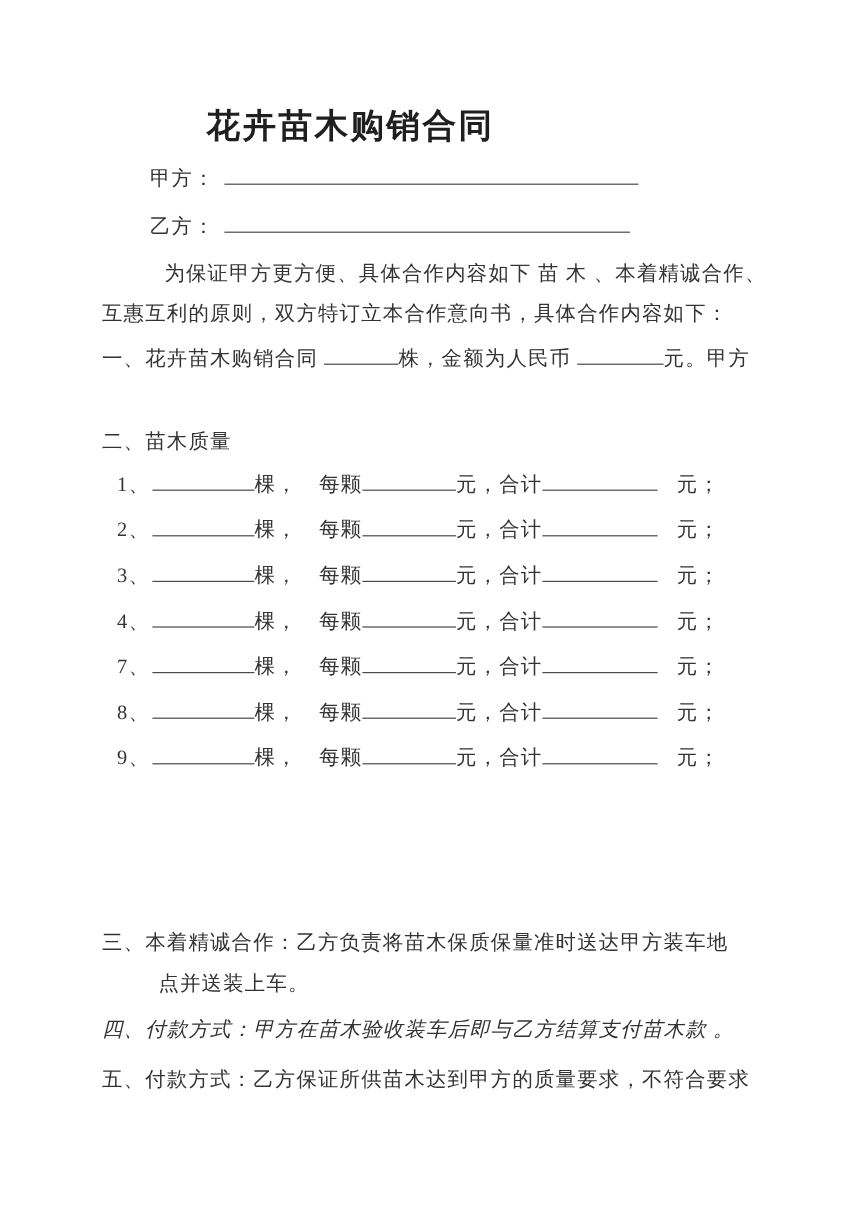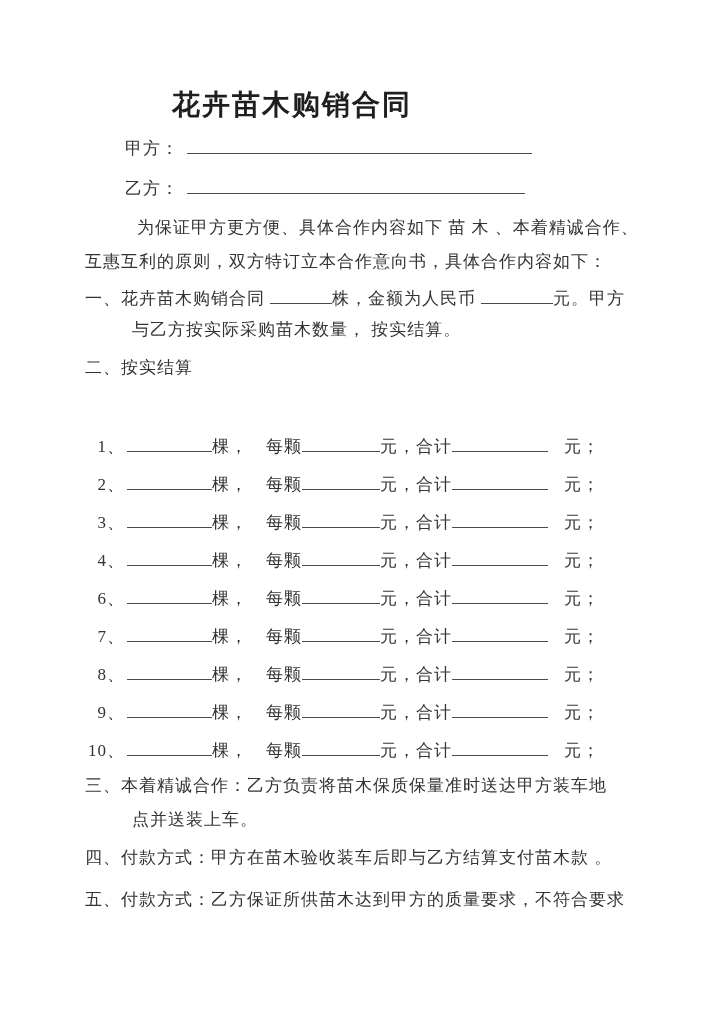--- a/index.html
+++ b/index.html
@@ -46,28 +46,27 @@
   .amount-blank { width: 72px; margin-left: 5px; }
   .top-party-a { top: 135px; text-align: center; }
   .top-party-b { top: 175px; text-align: right; }
   .top-intro1 { top: 217px; }
   .top-intro2 { top: 251px; }
   .top-c1l1 { top: 285px; }
   .top-c1l2 { top: 319px; }
   .top-c2 { top: 357px; }
   .top-c3l1 { top: 775px; }
   .top-c3l2 { top: 809px; }
-  .top-c4 { top: 847px; }
+  .top-c4 { top: 847px; font-style: italic; }
   .top-c5 { top: 889px; }
   .rows-wrap {
     position: absolute;
     top: 390px;
     left: 85px;
     width: 560px;
-    margin-top: 43px;
   }
   .purchase-row {
     height: 38px;
     font-size: 17px;
     letter-spacing: 1px;
     white-space: nowrap;
     line-height: 22px;
   }
   .row-num {
     display: inline-block;
@@ -94,36 +93,33 @@
   <div class="line party-line top-party-b">
     <span>乙方：</span><span class="blank party-blank-b"></span>
   </div>
 
   <div class="line indent-first top-intro1">为保证甲方更方便、具体合作内容如下 苗 木 、本着精诚合作、</div>
   <div class="line top-intro2">互惠互利的原则，双方特订立本合作意向书，具体合作内容如下：</div>
 
   <div class="line top-c1l1">
     <span>一、</span><span>花卉苗木购销合同</span><span class="blank qty-blank"></span><span>株，金额为人民币</span><span class="blank amount-blank"></span><span>元。甲方</span>
   </div>
-  <div class="line cont-indent top-c1l2">与乙方按实际采购苗木数量， 按实结算。</div>
 
   <div class="line top-c2">
-    <span>二、</span><span>按实结算</span>
+    <span>二、</span><span>苗木质量</span>
   </div>
 
   <div class="rows-wrap">
       <div class="purchase-row"><span class="row-num">1、</span><span class="blank row-blank1"></span><span>棵，</span><span class="row-each">每颗</span><span class="blank row-blank2"></span><span>元，合计</span><span class="blank row-blank3"></span><span class="row-yuan-end">元；</span></div>
       <div class="purchase-row"><span class="row-num">2、</span><span class="blank row-blank1"></span><span>棵，</span><span class="row-each">每颗</span><span class="blank row-blank2"></span><span>元，合计</span><span class="blank row-blank3"></span><span class="row-yuan-end">元；</span></div>
       <div class="purchase-row"><span class="row-num">3、</span><span class="blank row-blank1"></span><span>棵，</span><span class="row-each">每颗</span><span class="blank row-blank2"></span><span>元，合计</span><span class="blank row-blank3"></span><span class="row-yuan-end">元；</span></div>
       <div class="purchase-row"><span class="row-num">4、</span><span class="blank row-blank1"></span><span>棵，</span><span class="row-each">每颗</span><span class="blank row-blank2"></span><span>元，合计</span><span class="blank row-blank3"></span><span class="row-yuan-end">元；</span></div>
-      <div class="purchase-row"><span class="row-num">6、</span><span class="blank row-blank1"></span><span>棵，</span><span class="row-each">每颗</span><span class="blank row-blank2"></span><span>元，合计</span><span class="blank row-blank3"></span><span class="row-yuan-end">元；</span></div>
       <div class="purchase-row"><span class="row-num">7、</span><span class="blank row-blank1"></span><span>棵，</span><span class="row-each">每颗</span><span class="blank row-blank2"></span><span>元，合计</span><span class="blank row-blank3"></span><span class="row-yuan-end">元；</span></div>
       <div class="purchase-row"><span class="row-num">8、</span><span class="blank row-blank1"></span><span>棵，</span><span class="row-each">每颗</span><span class="blank row-blank2"></span><span>元，合计</span><span class="blank row-blank3"></span><span class="row-yuan-end">元；</span></div>
       <div class="purchase-row"><span class="row-num">9、</span><span class="blank row-blank1"></span><span>棵，</span><span class="row-each">每颗</span><span class="blank row-blank2"></span><span>元，合计</span><span class="blank row-blank3"></span><span class="row-yuan-end">元；</span></div>
-      <div class="purchase-row"><span class="row-num">10、</span><span class="blank row-blank1"></span><span>棵，</span><span class="row-each">每颗</span><span class="blank row-blank2"></span><span>元，合计</span><span class="blank row-blank3"></span><span class="row-yuan-end">元；</span></div>
     </div>
 
   <div class="line top-c3l1">
     <span>三、</span><span>本着精诚合作：乙方负责将苗木保质保量准时送达甲方装车地</span>
   </div>
   <div class="line cont-indent top-c3l2">点并送装上车。</div>
 
   <div class="line top-c4">
     <span>四、</span><span>付款方式：甲方在苗木验收装车后即与乙方结算支付苗木款 。</span>
   </div>

